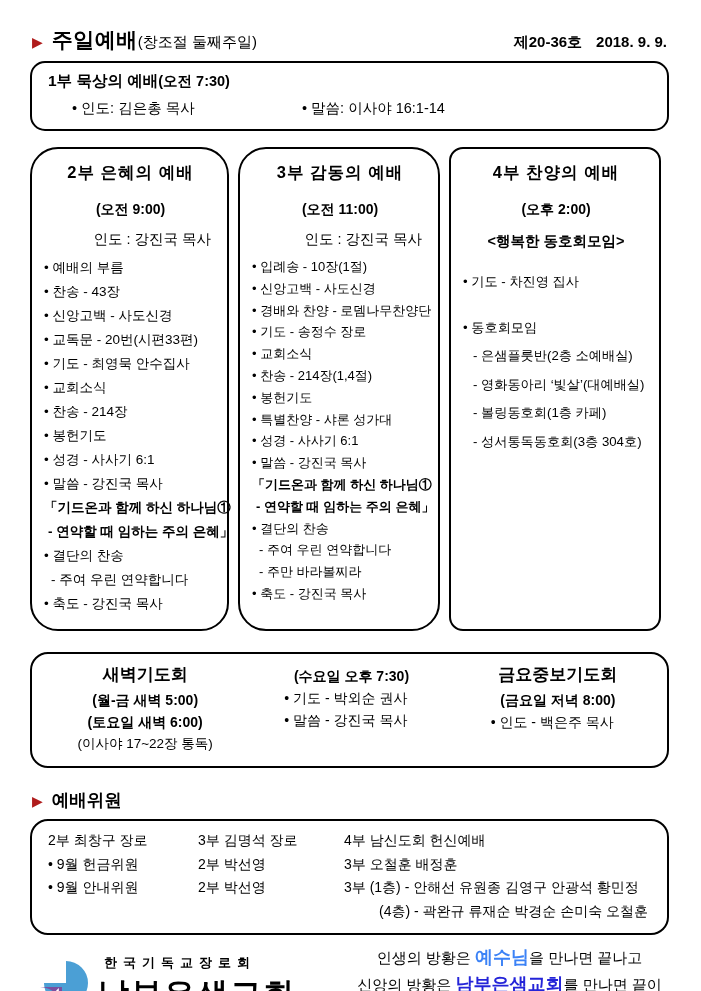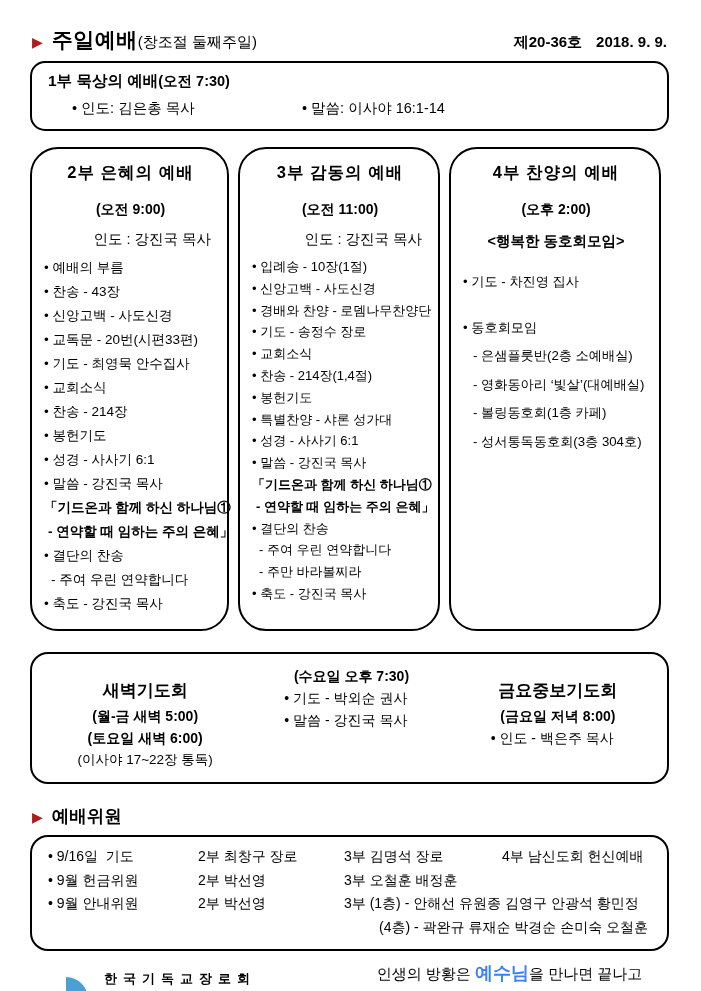--- a/index.html
+++ b/index.html
@@ -24,40 +24,40 @@
   .box1-title { font-size:15.5px; font-weight:bold; }
   .box1-title .t-time { font-size:14.5px; }
   .box1-row { display:flex; margin-top:7px; font-size:14.5px; }
   .box1-leader { margin-left:24px; width:230px; }
 
   
   .parts { display:flex; gap:9px; margin-top:16px; }
   .part { border:2.5px solid #000; border-radius:28px; height:484px; padding:13px 8px 0 10px; }
   .part2 { width:199px; }
   .part3 { width:202px; }
-  .part4 { width:212px; }
+  .part4 { width:212px;border-radius:14px; }
   .part-title { text-align:center; font-weight:bold; font-size:16.5px; letter-spacing:1px; }
   .part-time  { text-align:center; font-weight:bold; font-size:14px; margin-top:17px; }
   .part-leader { text-align:right; font-size:14.5px; margin:11px 8px 7px 0; }
   .part4 .part-leader { text-align:center; font-weight:bold; font-size:14.5px; margin:13px 0 10px; }
   ul.items { list-style:none; margin:6px 0 0; padding:0 0 0 2px; }
   .items li { white-space:nowrap; }
   .part2 .items { font-size:13.5px; } .part2 .items li { line-height:24px; }
   .part3 .items { font-size:13px; }   .part3 .items li { line-height:21.8px; }
   .part4 .items { font-size:13.2px; } .part4 .items li { line-height:28.5px; }
   .t-sermon  { font-weight:bold; }
   .t-sermon2 { font-weight:bold; padding-left:4px; }
   .t-sub { padding-left:7px; }
   .part4 .t-sub { padding-left:10px; }
   .t-gap { margin-top:17px; }
 
   
   .weekday { margin-top:21px; border:2.5px solid #000; border-radius:18px; display:flex; padding:9px 6px 11px 10px; }
   .wd-col { flex:1; text-align:center; }
-  .wd-title { font-weight:bold; font-size:17px; line-height:24px;margin-top:16px; }
+  .wd-title { font-weight:bold; font-size:17px; line-height:24px; }
   ul.wd-lines { list-style:none; margin:2px 0 0; padding:0; }
   .wd-lines li { font-size:14px; font-weight:bold; line-height:22px; white-space:nowrap; }
   .wd-lines li.t-plain  { font-weight:normal; font-size:13.5px; }
   .wd-lines li.t-bullet { font-weight:normal; text-align:left; padding-left:36px; }
 
   
   .sec2-hdr { display:flex; align-items:baseline; margin-top:20px; padding:0 2px; }
   .sec2-title { font-size:17.5px; font-weight:800; }
   .cbox { margin-top:7px; border:2.5px solid #000; border-radius:18px; padding:8px 16px 10px; font-size:14px; }
   .c-row { display:grid; grid-template-columns:150px 146px 158px 1fr; line-height:23.5px; }
@@ -190,21 +190,20 @@
         </ul>
     </div>
   </div>
 
   <div class="sec2-hdr">
     <span class="tri">▶</span>
     <span class="sec2-title">예배위원</span>
   </div>
   <div class="cbox">
     <div class="c-row">
-      <span>• 9/16일  기도</span>
       <span>2부 최창구 장로</span>
       <span>3부 김명석 장로</span>
       <span>4부 남신도회 헌신예배</span>
     </div>
     <div class="c-row">
       <span>• 9월 헌금위원</span>
       <span>2부 박선영</span>
       <span class="cw">3부 오철훈 배정훈</span>
     </div>
     <div class="c-row">

